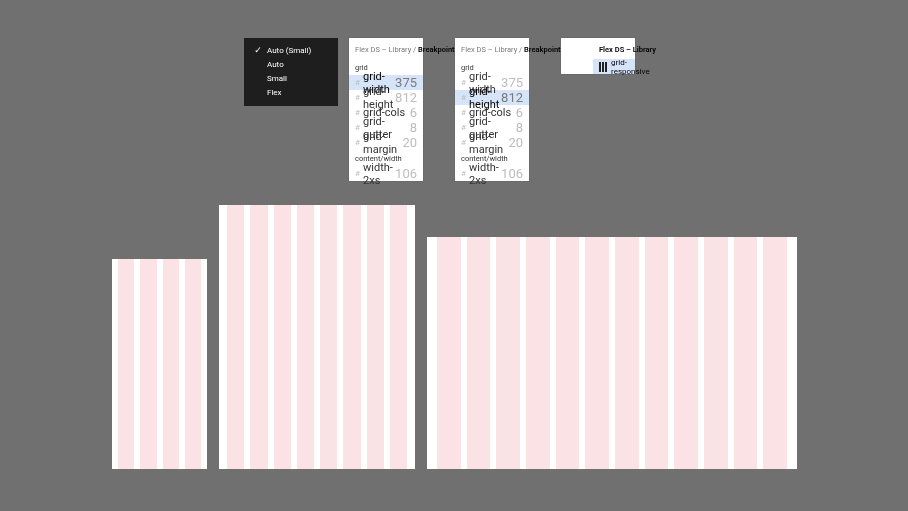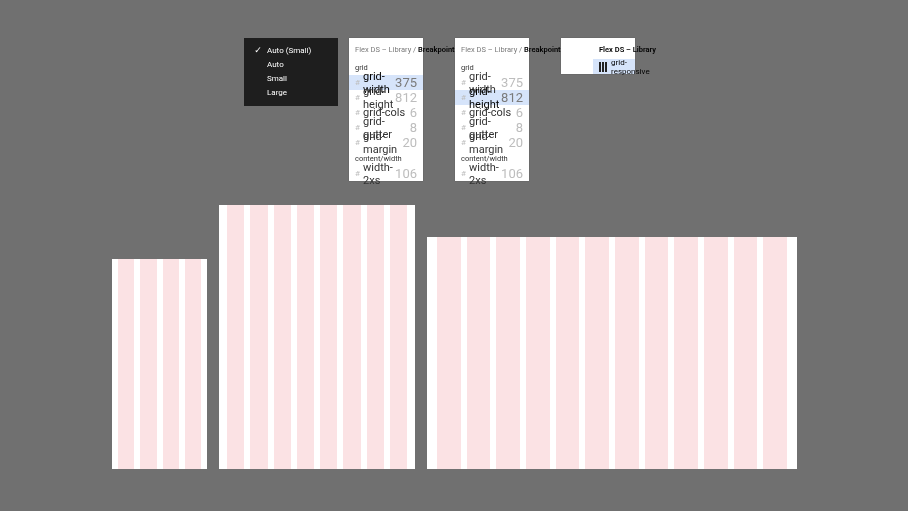--- a/index.html
+++ b/index.html
@@ -142,21 +142,21 @@
   <div class="item">
     <span class="check"></span>
     <span>Auto</span>
   </div>
   <div class="item">
     <span class="check"></span>
     <span>Small</span>
   </div>
   <div class="item">
     <span class="check"></span>
-    <span>Large</span>
+    <span>Flex</span>
   </div>
 </div>
 
 <div class="panel panel1">
   <div class="crumb">
     <span>Flex DS – Library / </span><span class="strong">Breakpoint</span>
   </div>
 
   <div class="section-label">grid</div>
   <div class="row sel">

